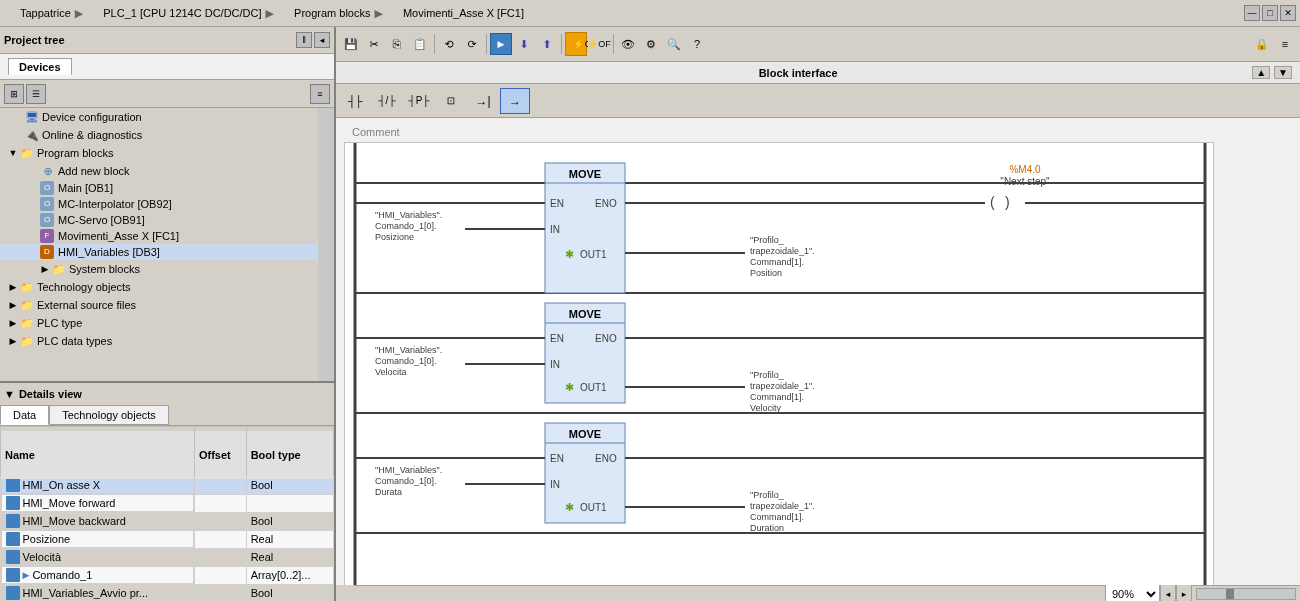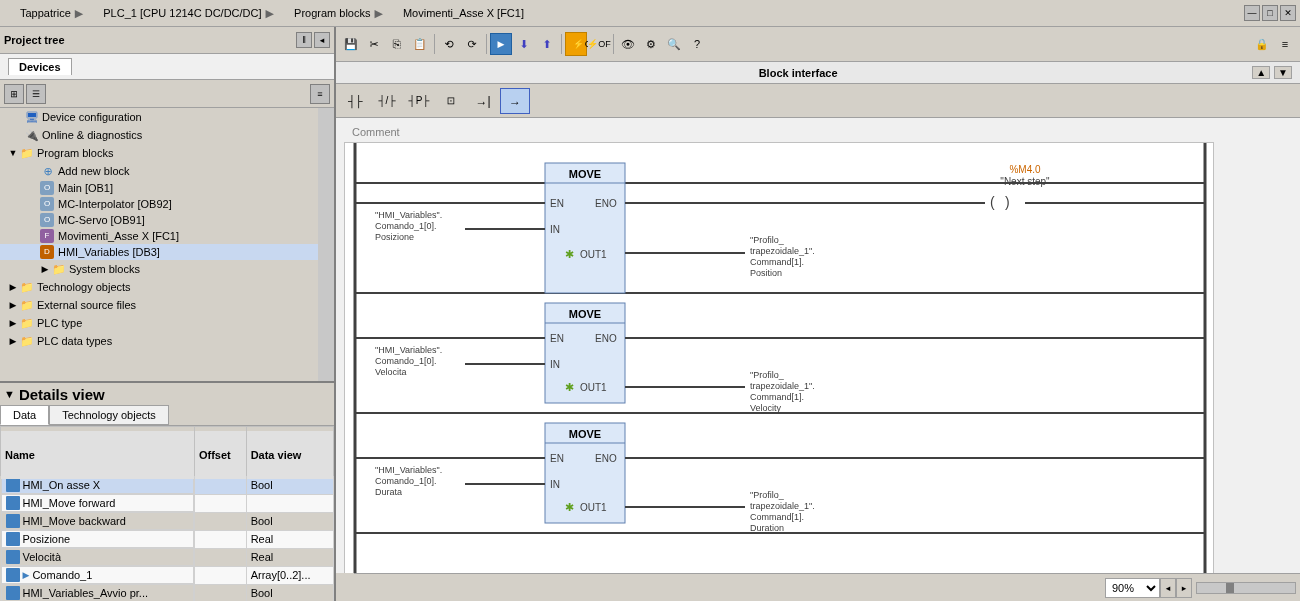--- a/index.html
+++ b/index.html
@@ -34,21 +34,21 @@
 
     
     .tree-scroll-container { display: flex; flex: 1; overflow: hidden; }
     .tree-scroll-inner { flex: 1; overflow-y: scroll; overflow-x: hidden; }
     .tree-scrollbar { width: 16px; background: #c8c8c8; }
 
     
     .details-panel { height: 220px; border-top: 2px solid #808080; display: flex; flex-direction: column; }
     .details-header { height: 22px; background: #d4d0c8; display: flex; align-items: center; padding: 0 4px; cursor: pointer; }
     .details-header .arrow { margin-right: 4px; }
-    .details-header .label { font-size: 15px; font-weight: bold; }
+    .details-header .label { font-size: 11px; font-weight: bold; }
     .details-tabs { display: flex; background: #d4d0c8; border-bottom: 1px solid #a0a0a0; }
     .details-tab { padding: 3px 12px; font-size: 11px; border: 1px solid #a0a0a0; background: #f0f0f0; cursor: pointer; }
     .details-tab.active { background: #fff; border-bottom: 1px solid #fff; }
     .details-table { flex: 1; overflow-y: auto; }
     .details-table table { width: 100%; border-collapse: collapse; }
     .details-table th { background: #e0e0e0; border: 1px solid #c0c0c0; padding: 18px 4px; font-size: 11px; text-align: left; position: sticky; top: 4px; }
     .details-table td { border: 1px solid #d0d0d0; padding: 1px 4px; font-size: 11px; }
     .details-table tr:nth-child(even) { background: #f8f8f8; }
     .details-table tr.selected td { background: #c8d8f0; }
 
@@ -64,21 +64,21 @@
     .bi-btn { font-size: 10px; padding: 0 3px; background: #d4d0c8; border: 1px solid #a0a0a0; cursor: pointer; }
 
     .ladder-toolbar { height: 34px; background: #d4d0c8; display: flex; align-items: center; padding: 0 4px; gap: 2px; border-bottom: 1px solid #a0a0a0; }
     .ltb-btn { width: 30px; height: 26px; background: #d4d0c8; border: 1px solid transparent; display: flex; align-items: center; justify-content: center; cursor: pointer; font-size: 13px; }
     .ltb-active { background: #b8d0f0; border-color: #4060c0 !important; }
 
     .diagram-area { flex: 1; background: #f0f0f0; overflow: auto; position: relative; }
     .diagram-inner { padding: 8px; min-width: 900px; }
     .comment-label { color: #808080; font-size: 11px; margin-bottom: 4px; padding-left: 8px; }
 
-    .status-bar { height: 28px; background: #d4d0c8; display: flex; align-items: center; justify-content: flex-end; padding: 0 4px; border-top: 1px solid #a0a0a0; margin-left: 18px; }
+    .status-bar { height: 16px; background: #d4d0c8; display: flex; align-items: center; justify-content: flex-end; padding: 0 4px; border-top: 1px solid #a0a0a0; margin-left: 18px; }
     .zoom-select { height: 20px; font-size: 11px; background: #fff; border: 1px solid #a0a0a0; padding: 0 2px; }
     .zoom-btn { width: 16px; height: 20px; background: #d4d0c8; border: 1px solid #a0a0a0; font-size: 9px; display: flex; align-items: center; justify-content: center; cursor: pointer; }
 
     .expand-arrow { font-size: 9px; width: 10px; text-align: center; display: inline-block; margin-right: 1px; }
   </style>
 </head>
 <body>
 
 <div class="main-container">
 
@@ -213,21 +213,21 @@
         <div class="details-tabs">
           <div class="details-tab active">Data</div>
           <div class="details-tab">Technology objects</div>
         </div>
         <div class="details-table">
           <table>
             <thead>
               <tr>
                 <th>Name</th>
                 <th>Offset</th>
-                <th>Data view</th>
+                <th>Bool type</th>
               </tr>
             </thead>
             <tbody id="details-tbody">
             <tr class="selected">
                   <td style="display: flex; align-items: center; gap: 3px;">
                     <span style="display: inline-block; width: 14px; height: 14px; background: rgb(64, 128, 192); border-radius: 1px; flex-shrink: 0;"></span>
                     <span>HMI_On asse X</span>
                   </td>
                   <td></td>
                   <td>Bool</td>

